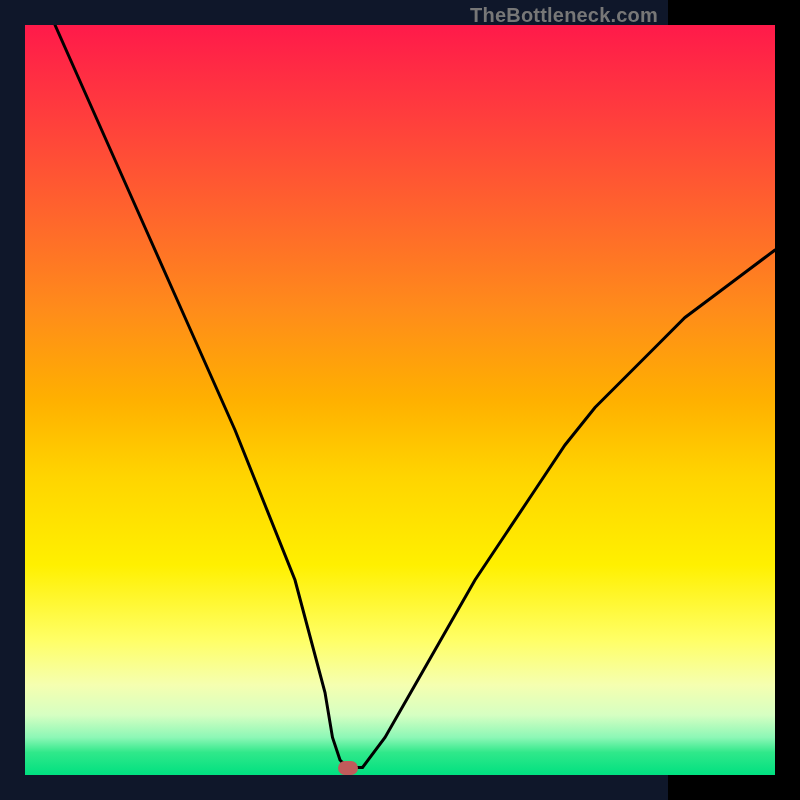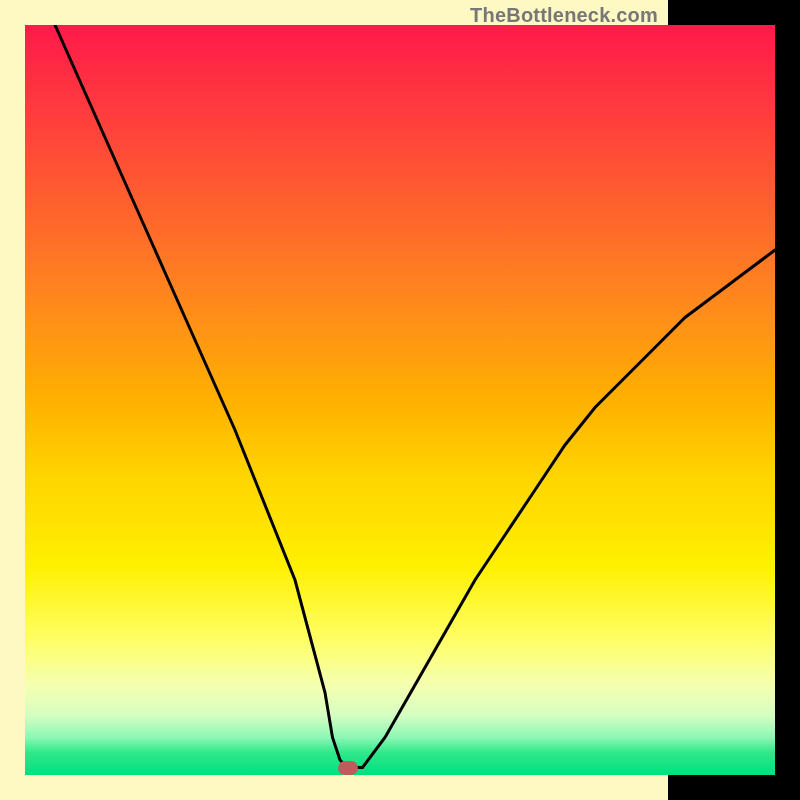--- a/index.html
+++ b/index.html
@@ -1,20 +1,20 @@
 <!DOCTYPE html>
 <html><head>
 <meta charset="utf-8">
 <style>
   * { margin: 0; padding: 0; box-sizing: border-box; }
   html, body { width: 800px; height: 800px; overflow: hidden; background: #000; }
   .frame {
     width: 668px;
     height: 800px;
-    background: #fef9c3;
+    background: #0f172a;
     position: relative;
   }
   .plot-area {
     position: absolute;
     left: 25px;
     top: 25px;
     width: 750px;
     height: 750px;
     background: linear-gradient(to bottom,
       #ff1a4a 0%,

